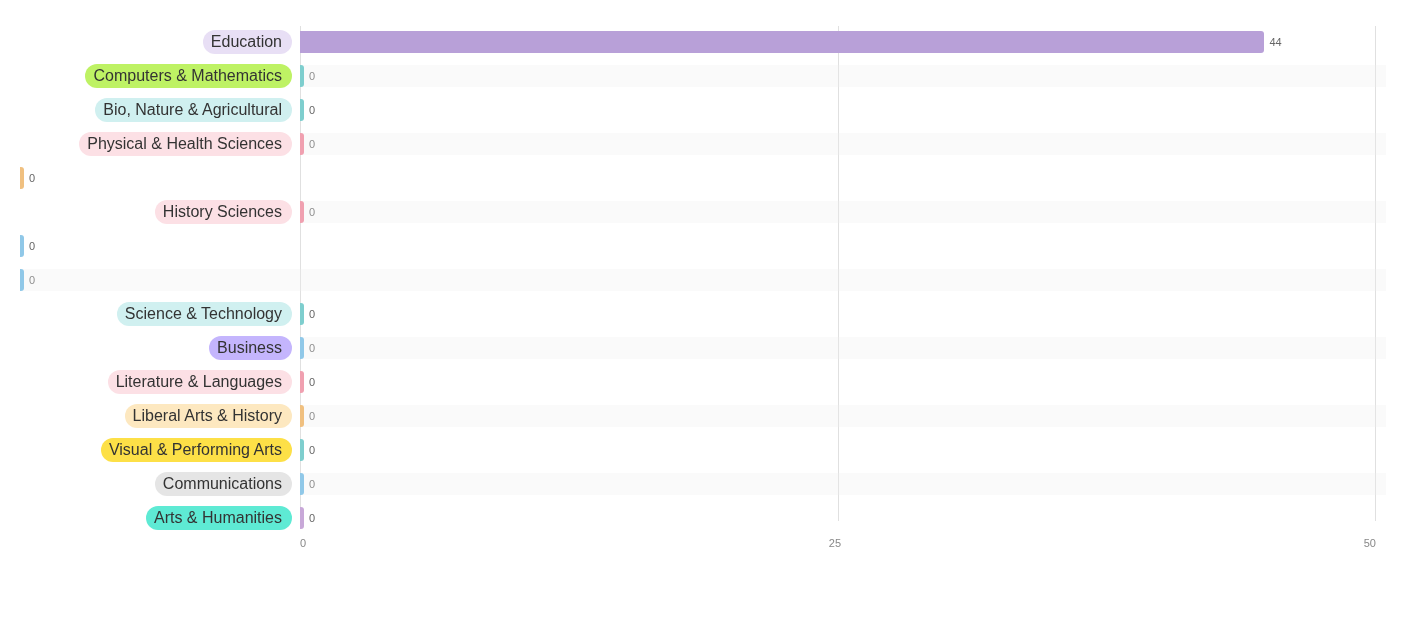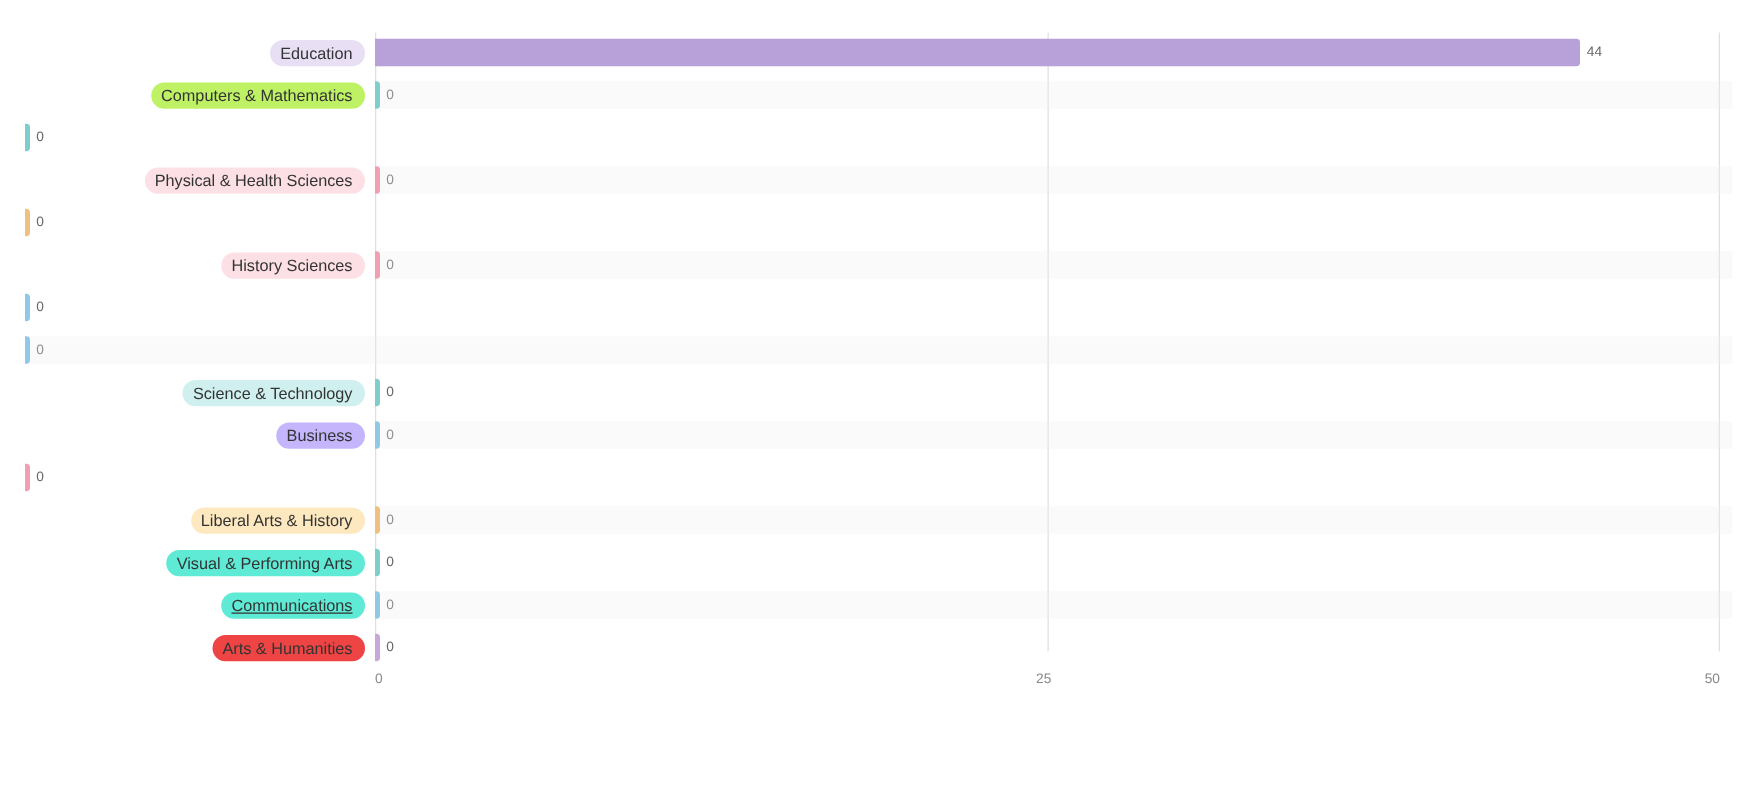--- a/index.html
+++ b/index.html
@@ -71,21 +71,21 @@
       display: flex;
       align-items: center;
       justify-content: flex-end;
       padding-right: 8px;
     }
     .label-pill {
       display: inline-flex;
       align-items: center;
       padding: 3px 10px 3px 8px;
       border-radius: 12px;
-      font-size: 13px;
+      font-size: 16px;
       color: #333;
       white-space: nowrap;
     }
     .bar-section {
       flex: 1;
       display: flex;
       align-items: center;
       position: relative;
     }
     .bar {
@@ -150,20 +150,23 @@
         <div class="bar-row">
           <div class="bar-label">
             <span class="label-pill" style="background: #bef264;">Computers &amp; Mathematics</span>
           </div>
           <div class="bar-section">
             <div class="bar" style="background: rgb(126, 206, 206); width: 4px;"></div>
             <span class="bar-value">0</span>
           </div>
         </div>
         <div class="bar-row">
+          <div class="bar-label">
+            <span class="label-pill" style="background: rgb(208, 240, 240);">Bio, Nature &amp; Agricultural</span>
+          </div>
           <div class="bar-section">
             <div class="bar" style="background: rgb(126, 206, 206); width: 4px;"></div>
             <span class="bar-value">0</span>
           </div>
         </div>
         <div class="bar-row">
           <div class="bar-label">
             <span class="label-pill" style="background: rgb(252, 224, 229);">Physical &amp; Health Sciences</span>
           </div>
           <div class="bar-section">
@@ -210,55 +213,58 @@
         <div class="bar-row">
           <div class="bar-label">
             <span class="label-pill" style="background: #c4b5fd;">Business</span>
           </div>
           <div class="bar-section">
             <div class="bar" style="background: rgb(144, 200, 232); width: 4px;"></div>
             <span class="bar-value">0</span>
           </div>
         </div>
         <div class="bar-row">
+          <div class="bar-label">
+            <span class="label-pill" style="background: rgb(252, 224, 229);">Literature &amp; Languages</span>
+          </div>
           <div class="bar-section">
             <div class="bar" style="background: rgb(240, 160, 176); width: 4px;"></div>
             <span class="bar-value">0</span>
           </div>
         </div>
         <div class="bar-row">
           <div class="bar-label">
             <span class="label-pill" style="background: rgb(253, 232, 192);">Liberal Arts &amp; History</span>
           </div>
           <div class="bar-section">
             <div class="bar" style="background: rgb(240, 192, 128); width: 4px;"></div>
             <span class="bar-value">0</span>
           </div>
         </div>
         <div class="bar-row">
           <div class="bar-label">
-            <span class="label-pill" style="background: #5eead4;">Visual &amp; Performing Arts</span>
-          </div>
-          <div class="bar-section">
-            <div class="bar" style="background: rgb(126, 206, 206); width: 4px;"></div>
-            <span class="bar-value">0</span>
-          </div>
-        </div>
-        <div class="bar-row">
-          <div class="bar-label">
-            <span class="label-pill" style="background: #5eead4; text-decoration: underline;">Communications</span>
-          </div>
-          <div class="bar-section">
-            <div class="bar" style="background: rgb(144, 200, 232); width: 4px;"></div>
-            <span class="bar-value">0</span>
-          </div>
-        </div>
-        <div class="bar-row">
-          <div class="bar-label">
-            <span class="label-pill" style="background: #ef4444;">Arts &amp; Humanities</span>
+            <span class="label-pill" style="background: #fde047;">Visual &amp; Performing Arts</span>
+          </div>
+          <div class="bar-section">
+            <div class="bar" style="background: rgb(126, 206, 206); width: 4px;"></div>
+            <span class="bar-value">0</span>
+          </div>
+        </div>
+        <div class="bar-row">
+          <div class="bar-label">
+            <span class="label-pill" style="background: #e5e5e5;">Communications</span>
+          </div>
+          <div class="bar-section">
+            <div class="bar" style="background: rgb(144, 200, 232); width: 4px;"></div>
+            <span class="bar-value">0</span>
+          </div>
+        </div>
+        <div class="bar-row">
+          <div class="bar-label">
+            <span class="label-pill" style="background: #5eead4;">Arts &amp; Humanities</span>
           </div>
           <div class="bar-section">
             <div class="bar" style="background: rgb(200, 168, 216); width: 4px;"></div>
             <span class="bar-value">0</span>
           </div>
         </div>
       </div>
     <div class="x-axis" id="x-axis">
         <span class="x-label">0</span>
         <span class="x-label">25</span>

